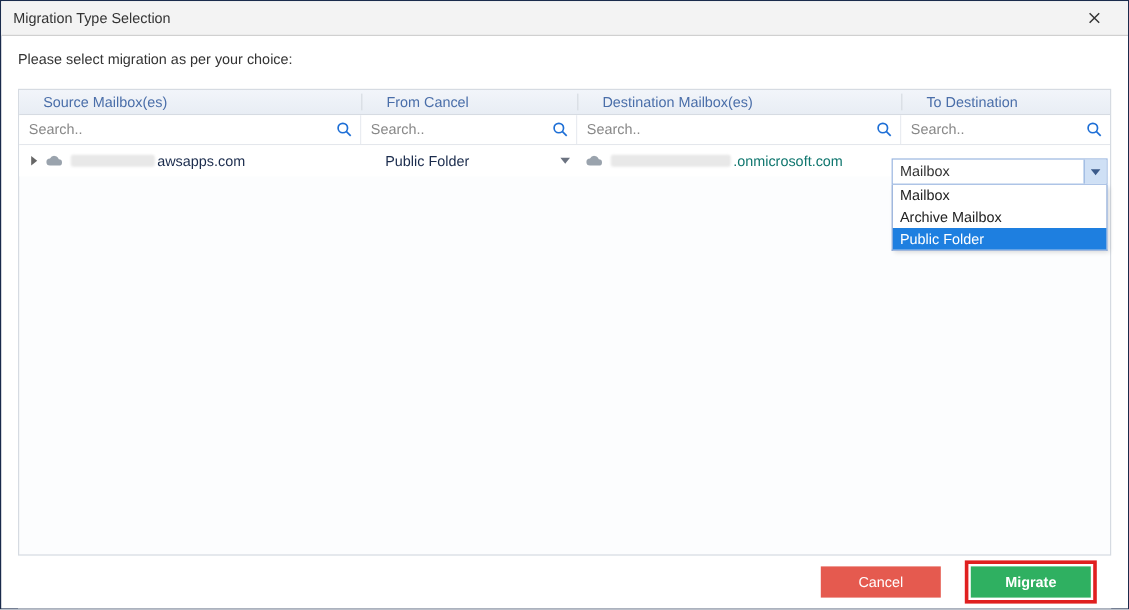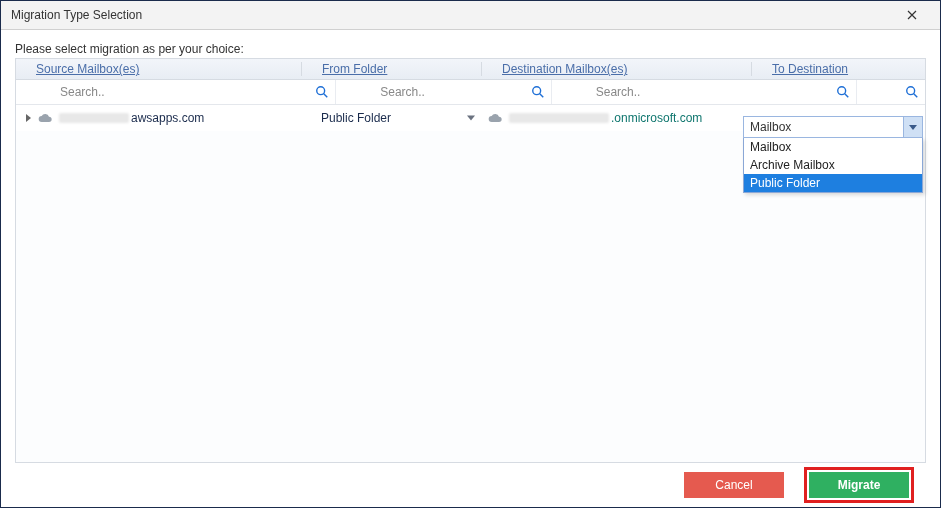--- a/index.html
+++ b/index.html
@@ -35,21 +35,21 @@
     color:#333;
     cursor:pointer;
   }
   .content {
     flex: 1;
     padding: 12px 14px 0 14px;
     display:flex;
     flex-direction:column;
     min-height:0;
   }
-  .instruction { margin-bottom: 2px; color:#333; }
+  .instruction { margin-bottom: 18px; color:#333; }
   .panel {
     flex:1;
     border:1px solid #d6dbe2;
     background:#fcfdfe;
     display:flex;
     flex-direction:column;
     min-height:0;
     position:relative;
   }
   .header-row {
@@ -57,38 +57,37 @@
     background:linear-gradient(#f2f5fa,#e8edf4);
     border-bottom:1px solid #d6dbe2;
     height:20px;
     align-items:center;
   }
   .col {
     box-sizing:border-box;
     padding:0 8px 0 20px;
     position:relative;
   }
-  .col.h { color:#4a6ea9; font-size:12px;text-decoration:underline; }
+  .col.h { color:#4a6ea9; font-size:12px; }
   .header-row .col + .col { border-left:1px solid #d6dbe2; }
   .c1{ width:285px; }
   .c2{ width:180px; }
   .c3{ width:270px; }
   .c4{ flex:1; }
   .search-row {
     display:flex;
     border-bottom:1px solid #e4e7ec;
     height:24px;
     background:#fff;
   }
   .search-cell {
     display:flex; align-items:center;
     box-sizing:border-box;
     border-right:1px solid #e9ecf1;
     position:relative;
-    margin-left:36px;
   }
   .search-cell:last-child{border-right:none;}
   .search-cell input {
     border:none; outline:none;
     width:100%; height:100%;
     padding:0 24px 0 8px;
     font-size:12px;
     color:#333;
     background:transparent;
   }
@@ -225,21 +224,21 @@
     </div>
   </div>
 
   <div class="content">
     <div class="instruction">Please select migration as per your choice:</div>
 
     <div class="panel">
 
       <div class="header-row">
         <div class="col h c1">Source Mailbox(es)</div>
-        <div class="col h c2">From Folder</div>
+        <div class="col h c2">From Cancel</div>
         <div class="col h c3">Destination Mailbox(es)</div>
         <div class="col h c4">To Destination</div>
       </div>
 
       <div class="search-row">
         <div class="search-cell c1">
           <input placeholder="Search.." style="">
           <svg class="mag" viewBox="0 0 16 16">
               <circle cx="6.5" cy="6.5" r="4.5" fill="none" stroke="currentColor" stroke-width="1.6"></circle>
               <line x1="10" y1="10" x2="14" y2="14" stroke="currentColor" stroke-width="1.6"></line>

